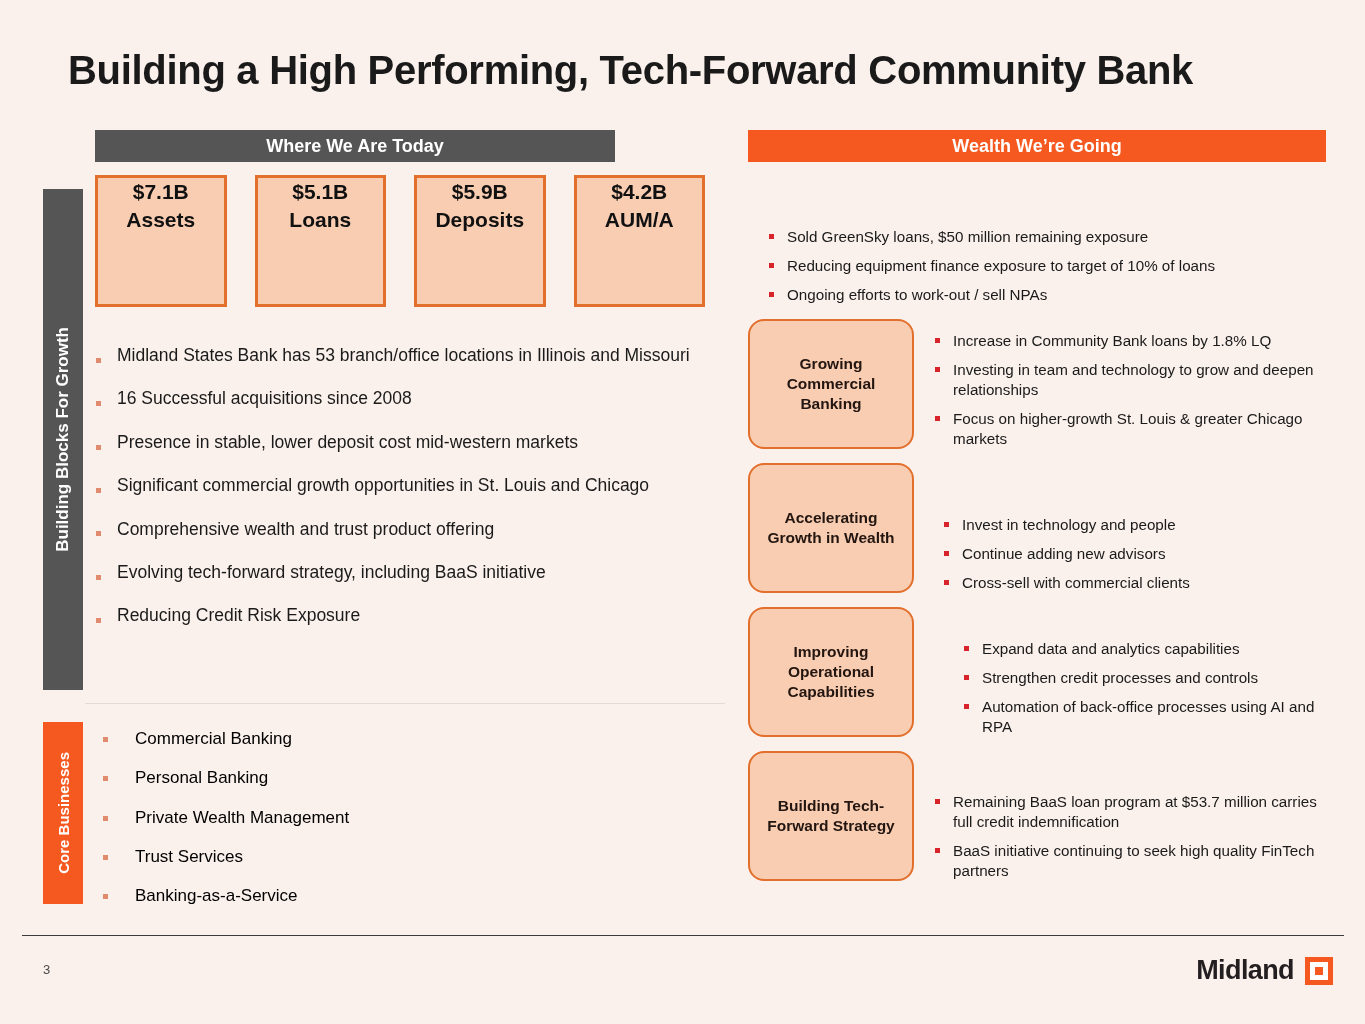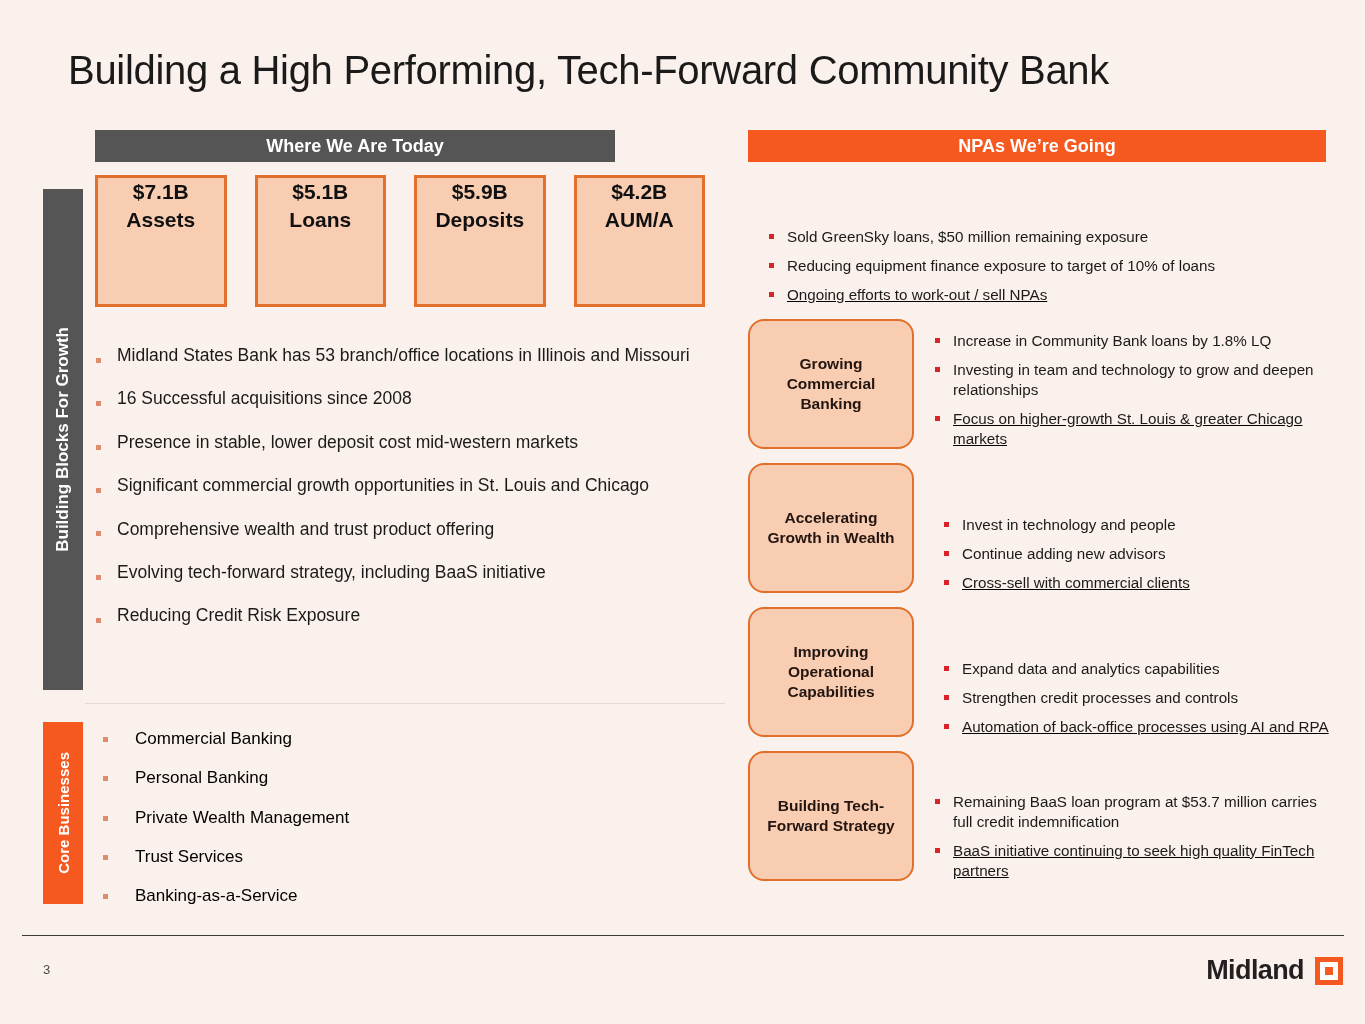--- a/index.html
+++ b/index.html
@@ -18,21 +18,21 @@
     overflow: hidden;
   }
 
   
   #slide-title {
     position: absolute;
     left: 68px;
     top: 48px;
     width: 1240px;
     font-size: 40px;
-    font-weight: normal;
+    font-weight: bold;
     color: #1a1a1a;
     letter-spacing: -0.3px;
     white-space: nowrap;
   }
 
   
   .col-header {
     position: absolute;
     height: 32px;
     line-height: 32px;
@@ -204,21 +204,21 @@
     padding-left: 21px;
     display: flex;
     flex-direction: column;
     justify-content: flex-end;
   }
   .rc-bullets .bullet-row {
     display: flex;
     align-items: flex-start;
     margin-bottom: 9px;
   }
-  .rc-bullets .bullet-row:last-child { margin-bottom: 0; text-decoration: underline; }
+  .rc-bullets .bullet-row:last-child { margin-bottom: 0; }
   .rc-bullets .dot {
     flex: 0 0 auto;
     width: 5px;
     height: 5px;
     background: #d8232a;
     margin-top: 7px;
     margin-right: 13px;
   }
   .rc-bullets .btext {
     font-size: 15.2px;
@@ -239,21 +239,21 @@
   }
   #page-number {
     position: absolute;
     left: 43px;
     top: 962px;
     font-size: 13px;
     color: #4a4a4a;
   }
   #logo {
     position: absolute;
-    right: 22px;
+    right: 32px;
     top: 955px;
     display: flex;
     align-items: center;
   }
   #logo-text {
     font-size: 27px;
     font-weight: bold;
     color: #231f20;
     letter-spacing: -0.6px;
   }
@@ -281,21 +281,21 @@
   }
 </style>
 </head>
 <body>
 
 <div id="slide">
 
   <div id="slide-title">Building a High Performing, Tech-Forward Community Bank</div>
 
   <div class="col-header" id="header-today">Where We Are Today</div>
-  <div class="col-header" id="header-going">NPAs We’re Going</div>
+  <div class="col-header" id="header-going">Wealth We’re Going</div>
 
   <div class="vtab" id="tab-growth">
     <span>Building Blocks For Growth</span>
   </div>
 
   <div class="vtab" id="tab-core">
     <span>Core Businesses</span>
   </div>
 
   <div id="metrics">
@@ -421,21 +421,21 @@
           <span class="dot"></span>
           <span class="btext">Continue adding new advisors</span>
         </div>
         <div class="bullet-row">
           <span class="dot"></span>
           <span class="btext">Cross-sell with commercial clients</span>
         </div>
       </div>
     </div>
 
-    <div class="rc-row indent" style="height:130px;">
+    <div class="rc-row indent" style="height:130px;gap:20px;">
       <div class="rc-label">Improving Operational Capabilities</div>
       <div class="rc-bullets">
         <div class="bullet-row">
           <span class="dot"></span>
           <span class="btext">Expand data and analytics capabilities</span>
         </div>
         <div class="bullet-row">
           <span class="dot"></span>
           <span class="btext">Strengthen credit processes and controls</span>
         </div>

